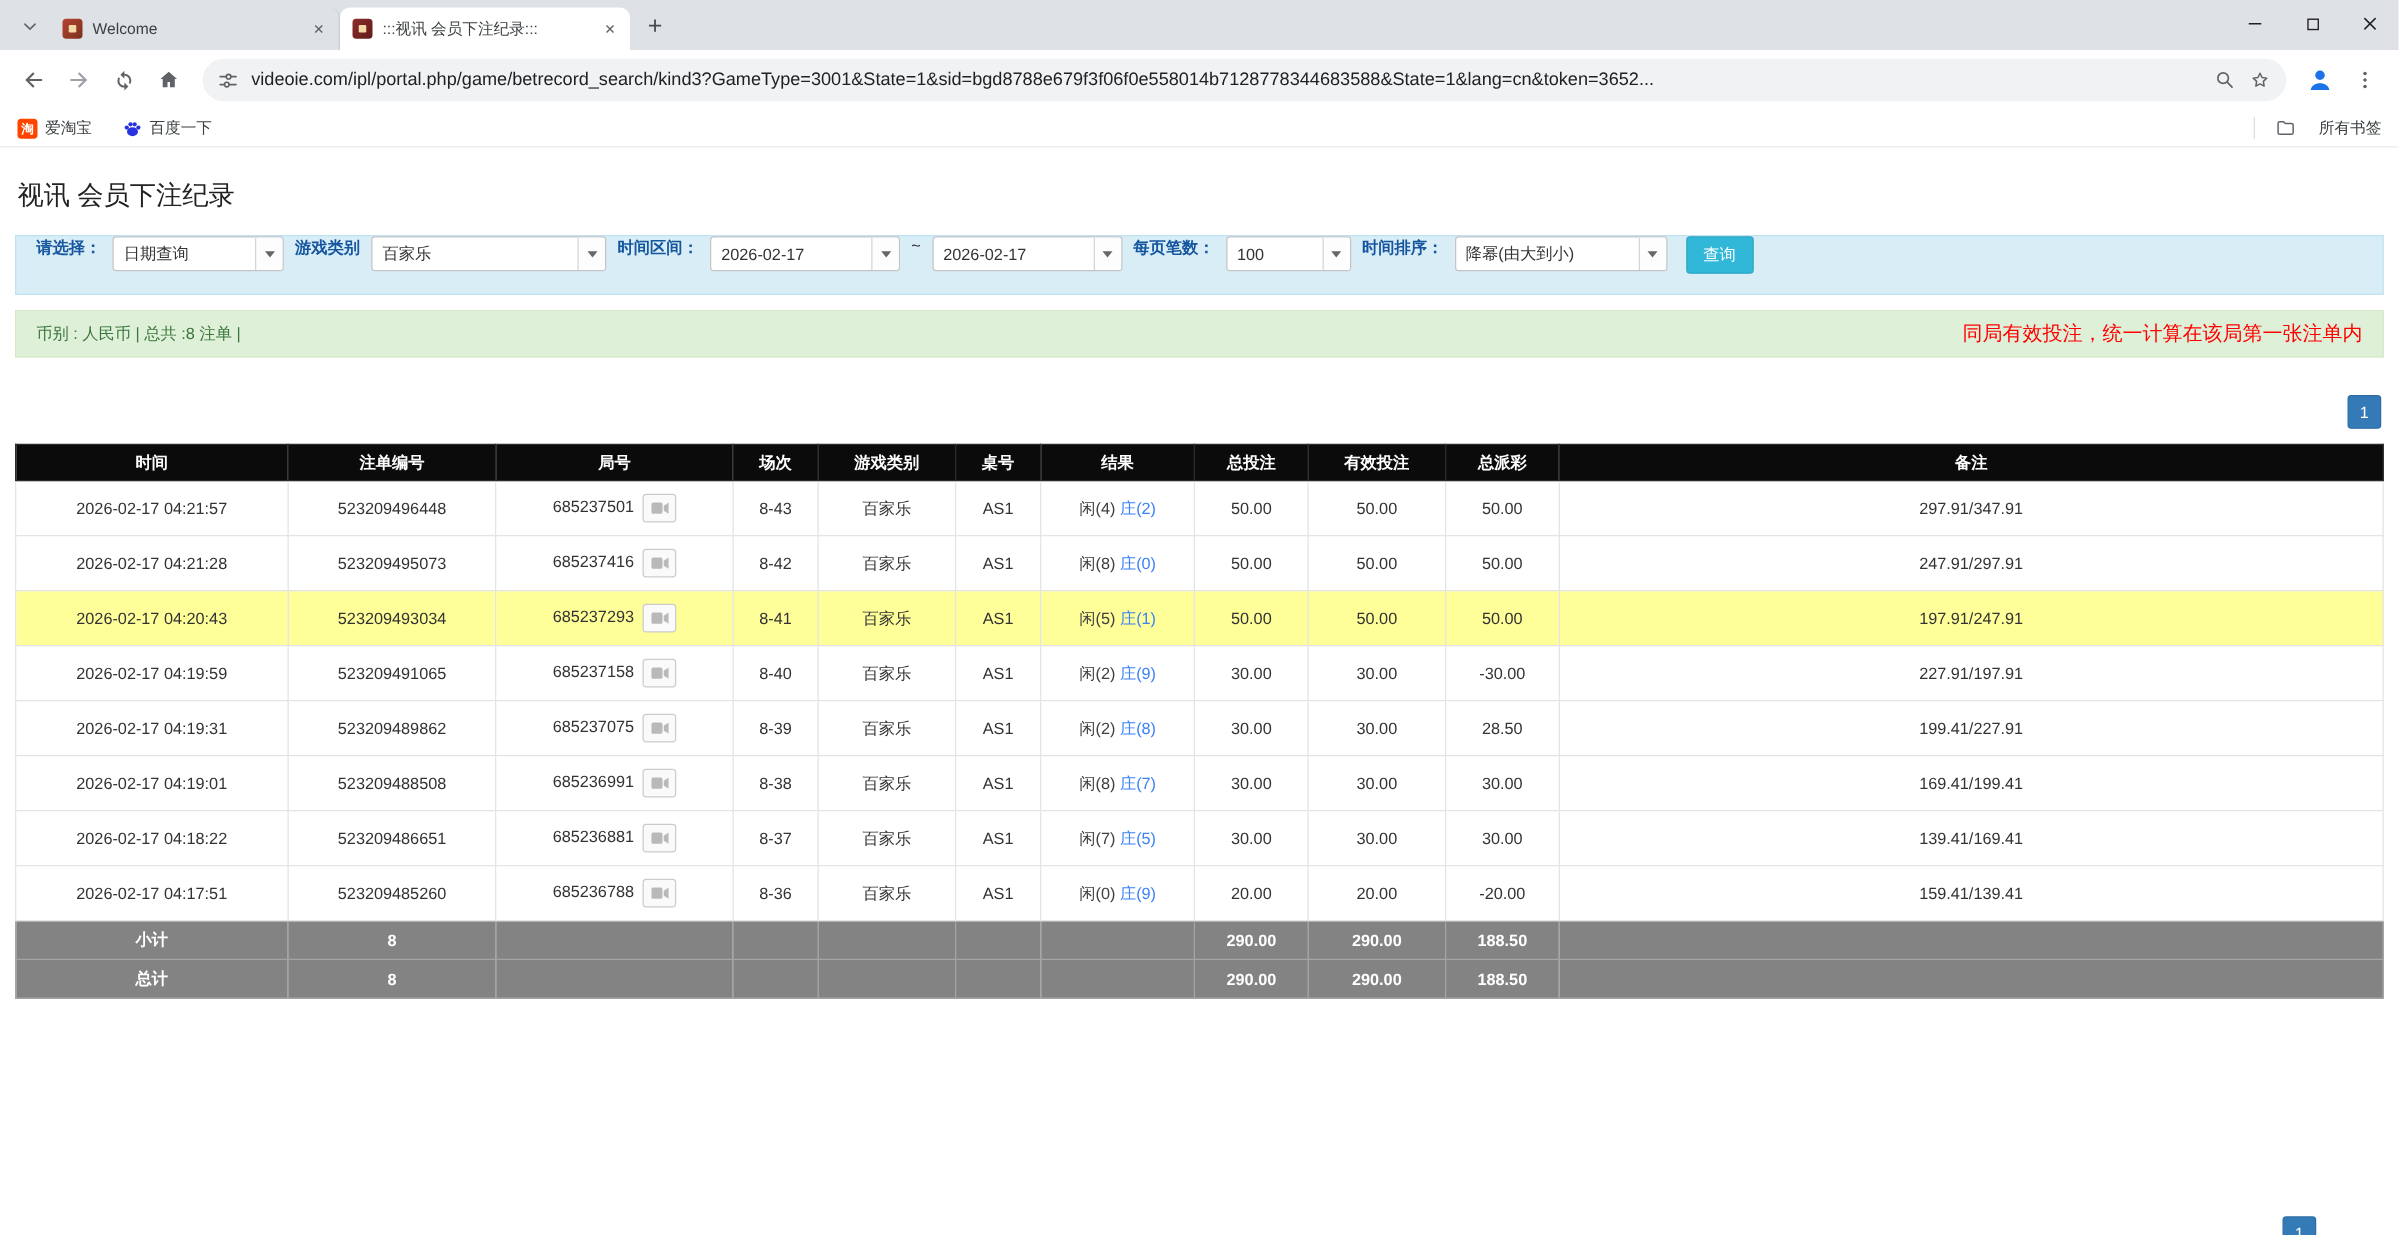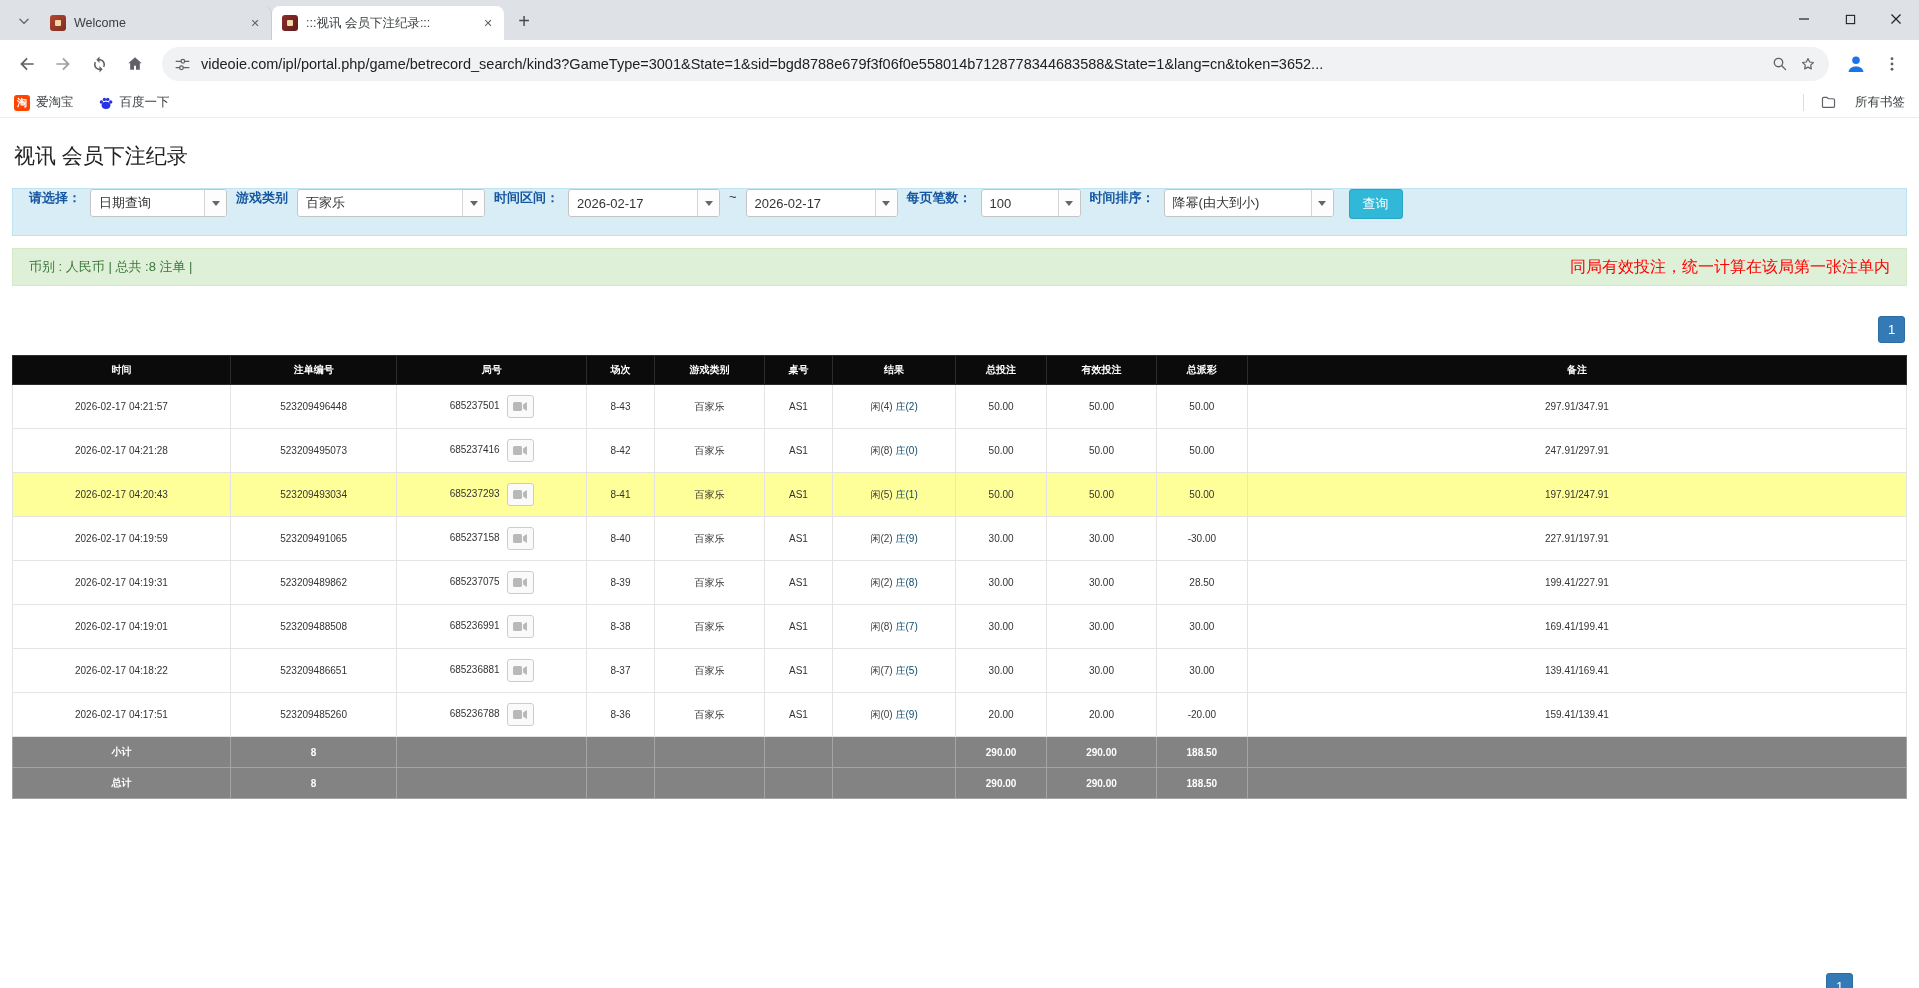--- a/index.html
+++ b/index.html
@@ -58,29 +58,29 @@
 
   .summarybar { margin-top:12px; background:#dff0d8; border:1px solid #d6e9c6; height:38px; display:flex;
                 align-items:center; justify-content:space-between; padding:0 16px; font-size:13px; }
   .summary-left  { color:#3c763d; }
   .summary-right { color:#ff0000; font-size:16px; }
 
   .pager-row { display:flex; justify-content:flex-end; margin:30px 2px 12px; }
   .page-btn { min-width:27px; height:27px; background:#337ab7; border:1px solid #2e6da4; color:#fff;
               display:flex; align-items:center; justify-content:center; font-size:13px; border-radius:3px; cursor:pointer; }
 
-  table.records { width:100%; border-collapse:collapse; font-size:10px; table-layout:fixed;border-radius:14px; }
+  table.records { width:100%; border-collapse:collapse; font-size:13px; table-layout:fixed;border-radius:14px; }
   table.records thead th { background:#0b0b0b; color:#fff; height:29px; font-weight:bold; border:1px solid #2c2c2c; }
   table.records tbody td { height:44px; text-align:center; color:#333; border:1px solid #e4e4e4; background:#fff; }
   table.records tbody tr.hl td { background:#ffff99; }
   table.records tfoot td { height:31px; background:#838383; color:#fff; text-align:center; border:1px solid #a5a5a5; font-weight:bold; }
   .c-blue { color:#337ab7; }
   .c-red  { color:#ff0000;margin-left:19px; }
   .res-player { color:#404040; }
-  .res-banker { color:#0c4a6e; }
+  .res-banker { color:#3b82f6; }
   .replay-btn { display:inline-flex; align-items:center; justify-content:center; width:27px; height:23px;
                 border:1px solid #ccc; border-radius:3px; background:#fafafa; margin-left:7px; vertical-align:middle; cursor:pointer; }
 
   .pager-bottom { position:absolute; right:66px; bottom:-12px; }
 </style>
 </head>
 <body>
 
 <div>
   <div class="tabstrip">

